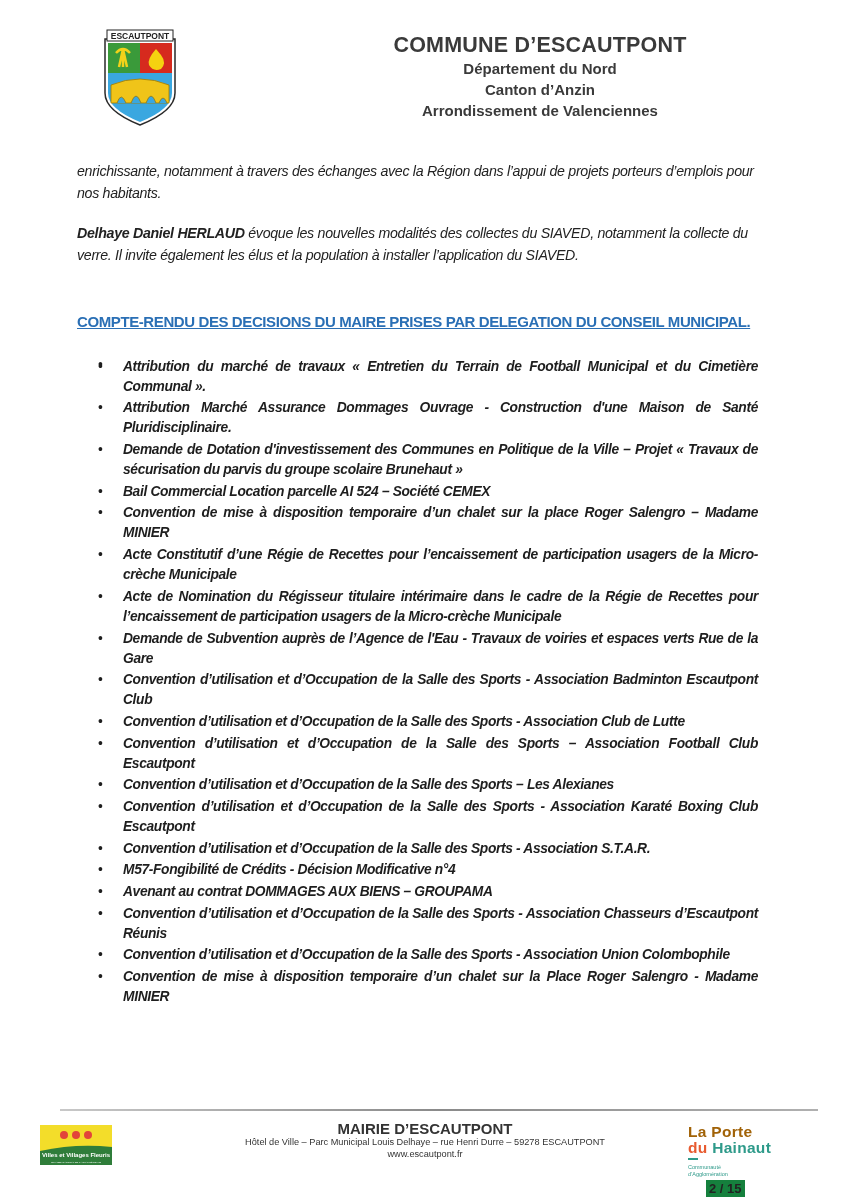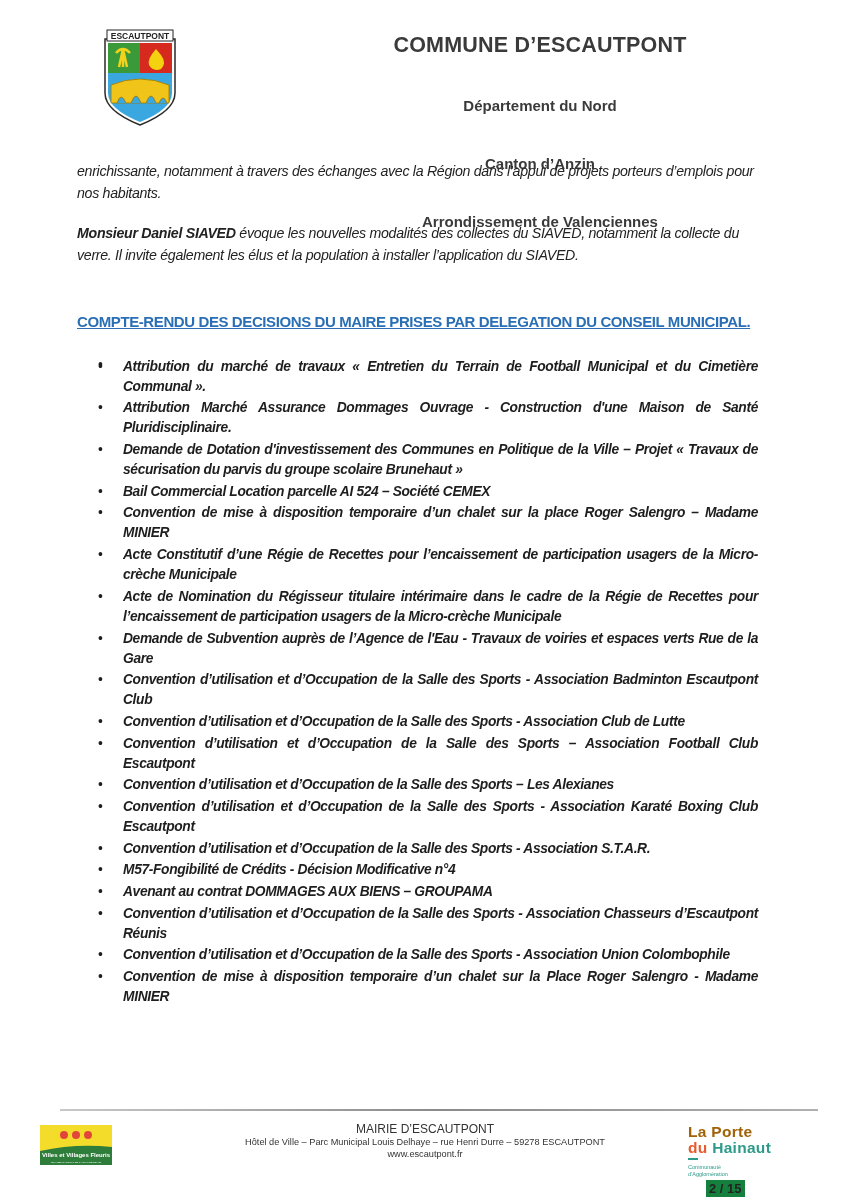--- a/index.html
+++ b/index.html
@@ -1,32 +1,32 @@
 <!DOCTYPE html>
 <html><head>
 <meta charset="utf-8">
 <style>
   html, body { margin:0; padding:0; background:#fff; }
   body { width:849px; height:1200px; position:relative; overflow:hidden; font-family:"Liberation Sans", sans-serif; color:#222; }
   .crest { position:absolute; left:101px; top:27px; width:78px; height:100px; }
   .header-block { position:absolute; left:350px; top:32px; width:380px; text-align:center; color:#3a3a3a; }
   .commune-title { font-family:"Liberation Sans", sans-serif; font-weight:bold; font-size:21.5px; letter-spacing:0.2px; line-height:26px; }
-  .header-line { font-weight:bold; font-size:15px; line-height:21px;margin-top:37px; }
+  .header-line { font-weight:bold; font-size:15px; line-height:21px; }
   .body-text { position:absolute; left:77px; width:680px; font-family:"Liberation Sans", sans-serif; font-size:14.2px; line-height:22px; color:#222; letter-spacing:-0.3px;font-style:italic; }
   .para1 { top:160px; }
   .para2 { top:222px; }
   .bold { font-weight:bold; }
   .section-title { position:absolute; left:77px; top:313px; font-weight:bold; font-size:15px; color:#2a6fb5; text-decoration:underline; letter-spacing:-0.4px; }
   .decisions { position:absolute; left:96px; top:355px; width:662px; margin:0; padding:0; list-style:none; }
   .decisions li { position:relative; padding-left:27px; font-style:italic; font-weight:bold; font-size:13.8px; line-height:20px; color:#1e1e1e; letter-spacing:-0.35px; margin-bottom:1.7px; text-align:justify; }
   .decisions li .bullet { position:absolute; left:2px; top:0; font-style:normal; font-weight:normal; }
   .footer-rule { position:absolute; left:60px; top:1109px; width:758px; height:2px; background:linear-gradient(to right,#c8c8c8,#8a8a8a,#b0b0b0); }
   .vvf { position:absolute; left:40px; top:1125px; width:72px; height:40px; }
   .footer-center { position:absolute; left:205px; top:1123px; width:440px; text-align:center; font-size:9.2px; line-height:12.5px; color:#333; }
-  .footer-center .mairie { font-weight:normal; font-size:12px; }
+  .footer-center .mairie { font-weight:bold; font-size:15px; }
   .lph { position:absolute; left:688px; top:1124px; width:100px; }
   .lph .l1, .lph .l2 { font-weight:bold; font-size:15.5px; line-height:16px; letter-spacing:0.3px; }
   .lph .l1 { color:#a16207; }
   .lph .l2 { color:#e85a2f; }
   .lph .l2 .teal, .lph .l1 .teal { color:#2e9a8a; }
   .lph .sub { font-size:5.5px; line-height:6.5px; color:#2e9a8a; margin-top:4px; }
   .lph .dash { width:10px; height:2px; background:#2e9a8a; margin-top:2px; }
   .page-num { position:absolute; left:706px; top:1180px; background:#15803d; color:#222; font-weight:bold; font-size:13px; padding:1px 3px; line-height:15px; }
 </style>
 </head>
@@ -46,21 +46,21 @@
 </svg>
 
 <div class="header-block">
   <div class="commune-title">COMMUNE D’ESCAUTPONT</div>
   <div class="header-line">Département du Nord</div>
   <div class="header-line">Canton d’Anzin</div>
   <div class="header-line">Arrondissement de Valenciennes</div>
 </div>
 
 <div class="body-text para1">enrichissante, notamment à travers des échanges avec la Région dans l’appui de projets porteurs d’emplois pour nos habitants.</div>
-<div class="body-text para2"><span class="bold">Monsieur Daniel SIAVED</span><span> évoque les nouvelles modalités des collectes du SIAVED, notamment la collecte du verre. Il invite également les élus et la population à installer l’application du SIAVED.</span></div>
+<div class="body-text para2"><span class="bold">Delhaye Daniel HERLAUD</span><span> évoque les nouvelles modalités des collectes du SIAVED, notamment la collecte du verre. Il invite également les élus et la population à installer l’application du SIAVED.</span></div>
 
 <div class="section-title">COMPTE-RENDU DES DECISIONS DU MAIRE PRISES PAR DELEGATION DU CONSEIL MUNICIPAL.</div>
 
 <ul class="decisions" id="decisions">
     <li><span class="bullet">•</span></li>
     <li><span class="bullet">•</span><span>Attribution du marché de travaux « Entretien du Terrain de Football Municipal et du Cimetière Communal ».</span></li>
     <li><span class="bullet">•</span><span>Attribution Marché Assurance Dommages Ouvrage - Construction d'une Maison de Santé Pluridisciplinaire.</span></li>
     <li><span class="bullet">•</span><span>Demande de Dotation d'investissement des Communes en Politique de la Ville – Projet « Travaux de sécurisation du parvis du groupe scolaire Brunehaut »</span></li>
     <li><span class="bullet">•</span><span>Bail Commercial Location parcelle AI 524 – Société CEMEX</span></li>
     <li><span class="bullet">•</span><span>Convention de mise à disposition temporaire d’un chalet sur la place Roger Salengro – Madame MINIER</span></li>

